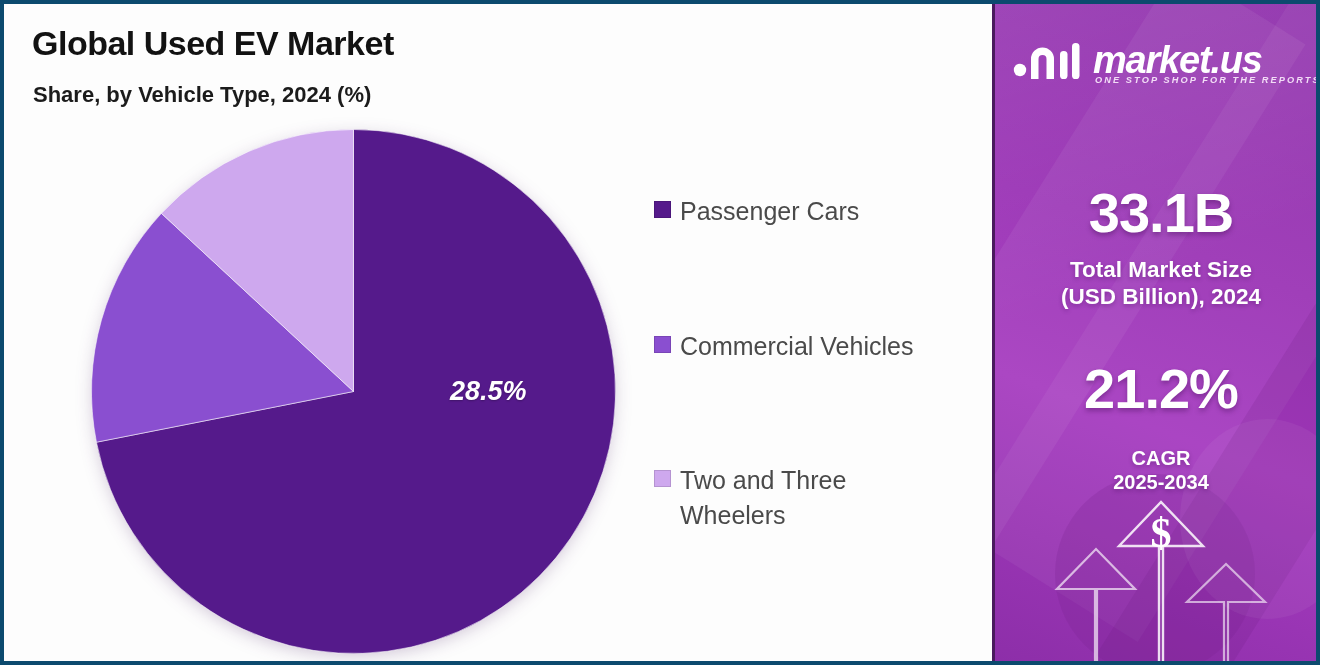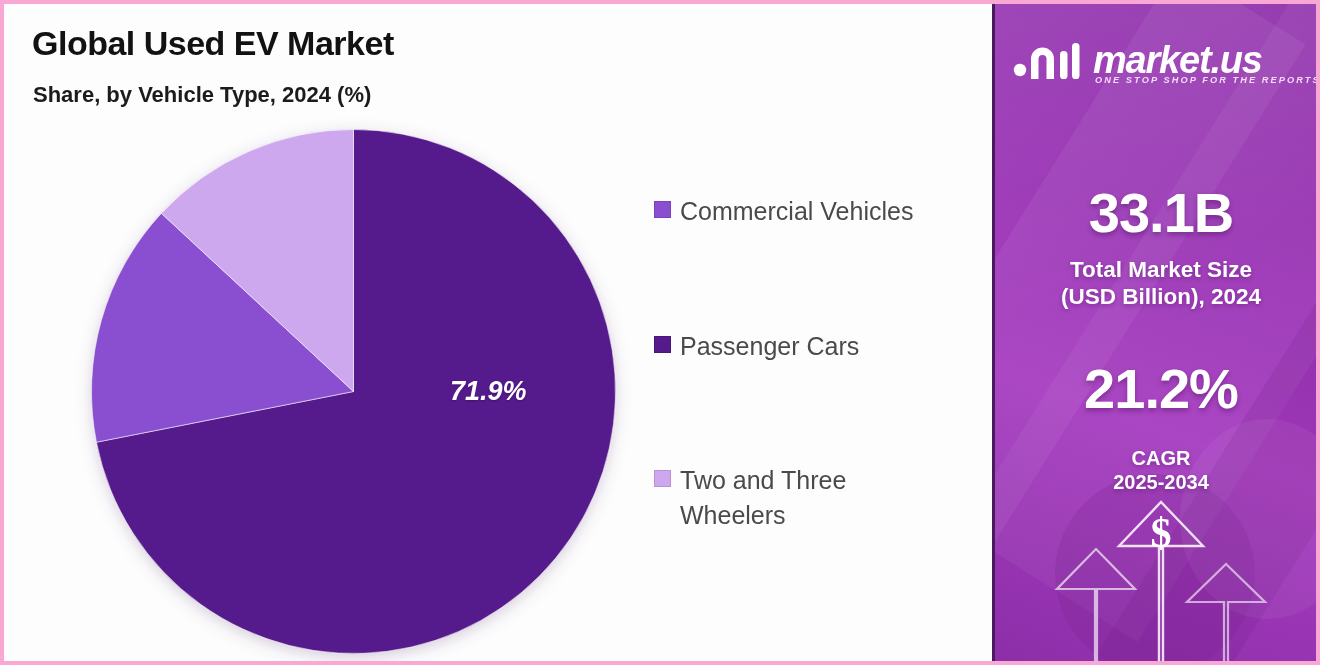--- a/index.html
+++ b/index.html
@@ -10,21 +10,21 @@
   }
   body {
     font-family: "Liberation Sans", sans-serif;
   }
   #card {
     position: relative;
     width: 1320px;
     height: 665px;
     box-sizing: border-box;
     background: #ffffff;
-    border: 4px solid #f9a8d4;
+    border: 4px solid #0c4a6e;
     overflow: hidden;
   }
 
   
   #chart-pane {
     position: absolute;
     left: 0; top: 0;
     width: 988px; height: 665px;
     background: #fdfdfd;
     overflow: hidden;
@@ -229,31 +229,31 @@
               <title>Passenger Cars: 71.9%</title>
             </path>
             <path d="M 263.5 263.5 L 6.45 314.21 A 262 262 0 0 1 71.39 85.35 Z" fill="#8a4fd0" stroke="rgba(255,255,255,0.55)" stroke-width="1">
               <title>Commercial Vehicles: 15%</title>
             </path>
             <path d="M 263.5 263.5 L 71.39 85.35 A 262 262 0 0 1 263.50 1.50 Z" fill="#cea8ee" stroke="rgba(255,255,255,0.55)" stroke-width="1">
               <title>Two and Three Wheelers: 13.1%</title>
             </path>
           </g>
       </svg>
-      <div id="pie-label">71.9%</div>
+      <div id="pie-label">28.5%</div>
     </div>
 
     <div id="legend">
+      <div class="legend-item">
+        <span class="legend-swatch" style="background:#551a8b"></span>
+        <span class="legend-label">Passenger Cars</span>
+      </div>
       <div class="legend-item">
         <span class="legend-swatch" style="background:#8a4fd0"></span>
         <span class="legend-label">Commercial Vehicles</span>
-      </div>
-      <div class="legend-item">
-        <span class="legend-swatch" style="background:#551a8b"></span>
-        <span class="legend-label">Passenger Cars</span>
       </div>
       <div class="legend-item" style="margin-bottom:16px">
         <span class="legend-swatch" style="background:#cea8ee"></span>
         <span class="legend-label">Two and Three Wheelers</span>
       </div>
     </div>
   </div>
 
   <div id="brand-panel">
 

